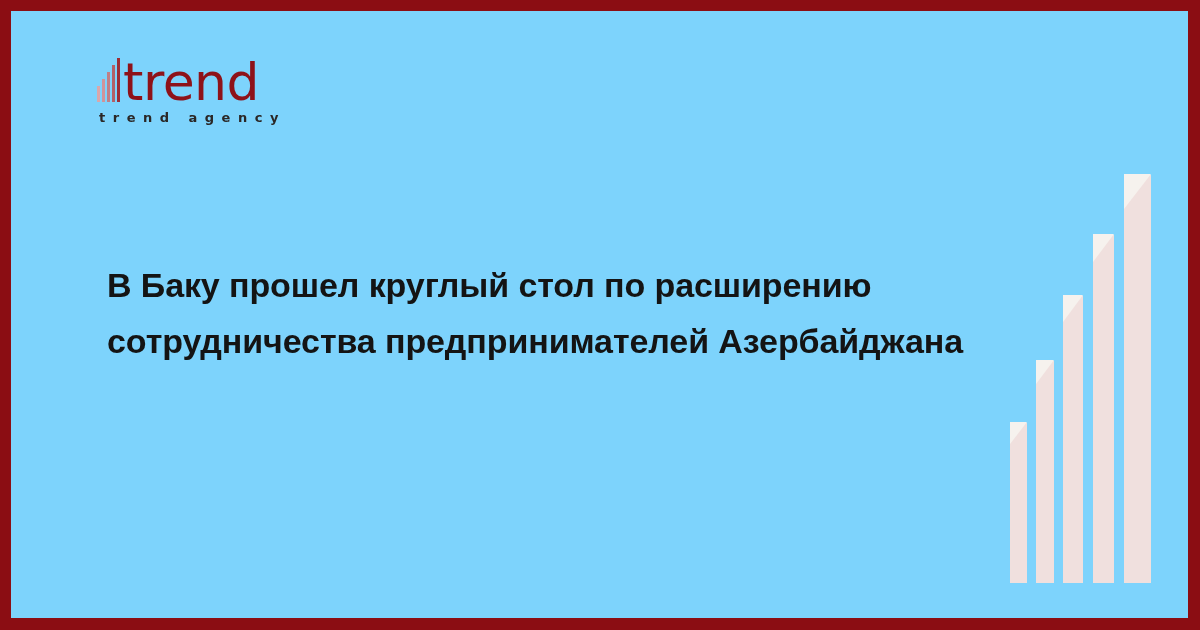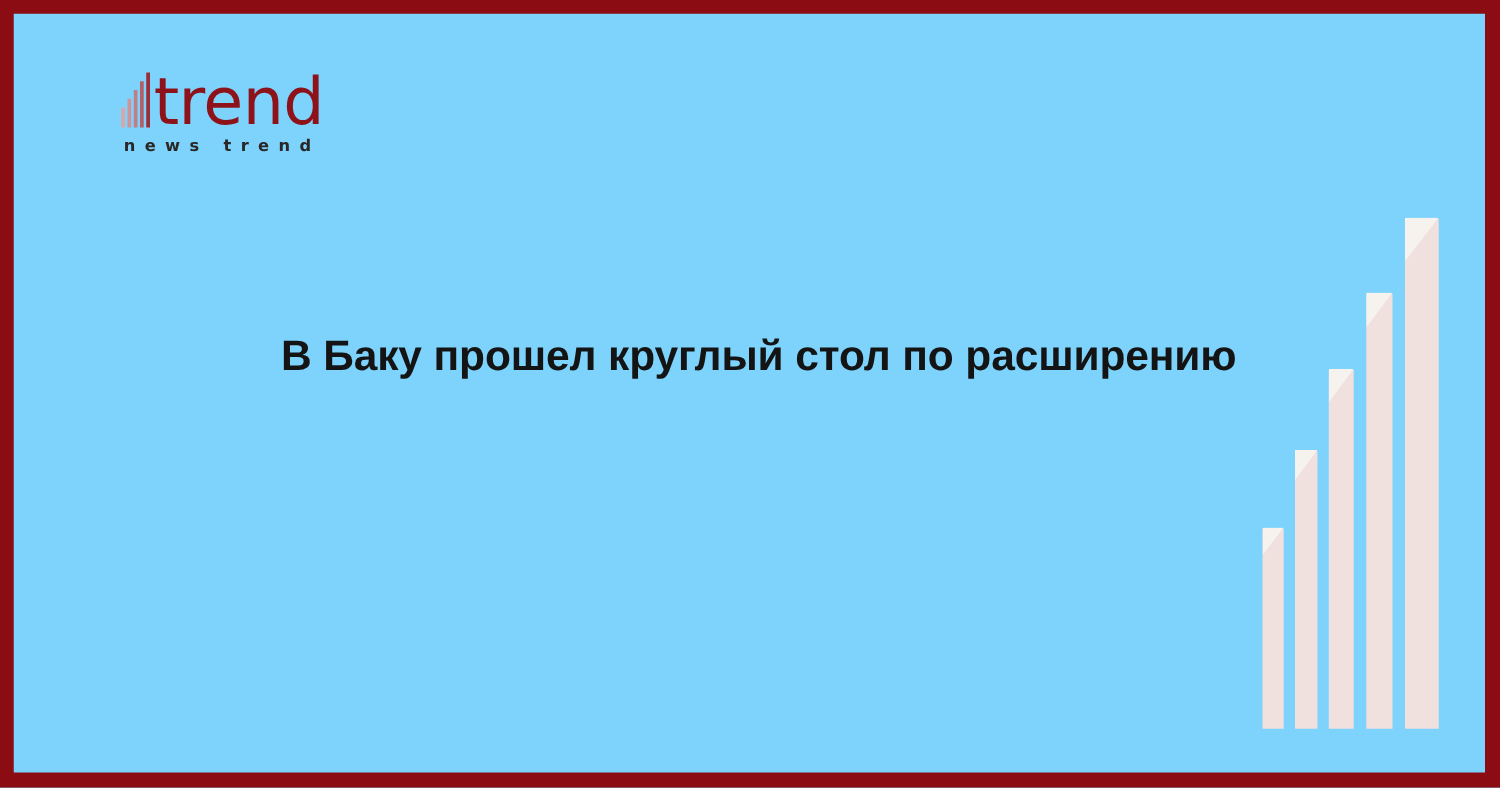--- a/index.html
+++ b/index.html
@@ -125,21 +125,20 @@
     left: 96px;
     top: 246px;
     width: 1000px;
     font-family: "Liberation Sans", sans-serif;
     font-size: 34px;
     line-height: 56px;
     font-weight: 700;
     color: #141414;
     letter-spacing: -0.1px;
     z-index: 3;
-    text-align: center;
   }
   .headline .ln { display: block; white-space: nowrap; }
 </style>
 </head>
 <body>
 
 <div class="card">
   <div class="canvas">
 
     <div class="watermark">
@@ -154,21 +153,22 @@
       <div class="logo-row">
         <span class="logo-bars">
           <span class="lb1"></span>
             <span class="lb2"></span>
             <span class="lb3"></span>
             <span class="lb4"></span>
             <span class="lb5"></span>
         </span>
         <span class="logo-word">trend</span>
       </div>
-      <div class="logo-sub">news trend</div>
+      <div class="logo-sub">trend agency</div>
     </div>
 
     <h1 class="headline">
       <span class="ln">В Баку прошел круглый стол по расширению</span>
+      <span class="ln">сотрудничества предпринимателей Азербайджана</span>
     </h1>
 
   </div>
 </div>
 
 </body></html>

